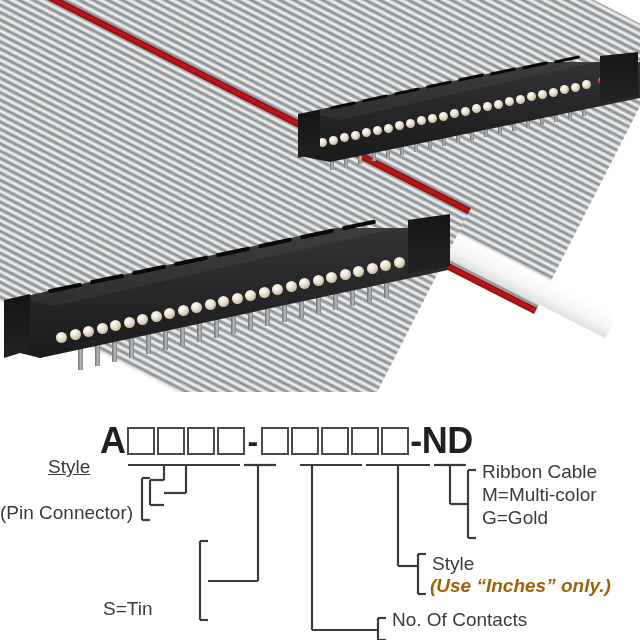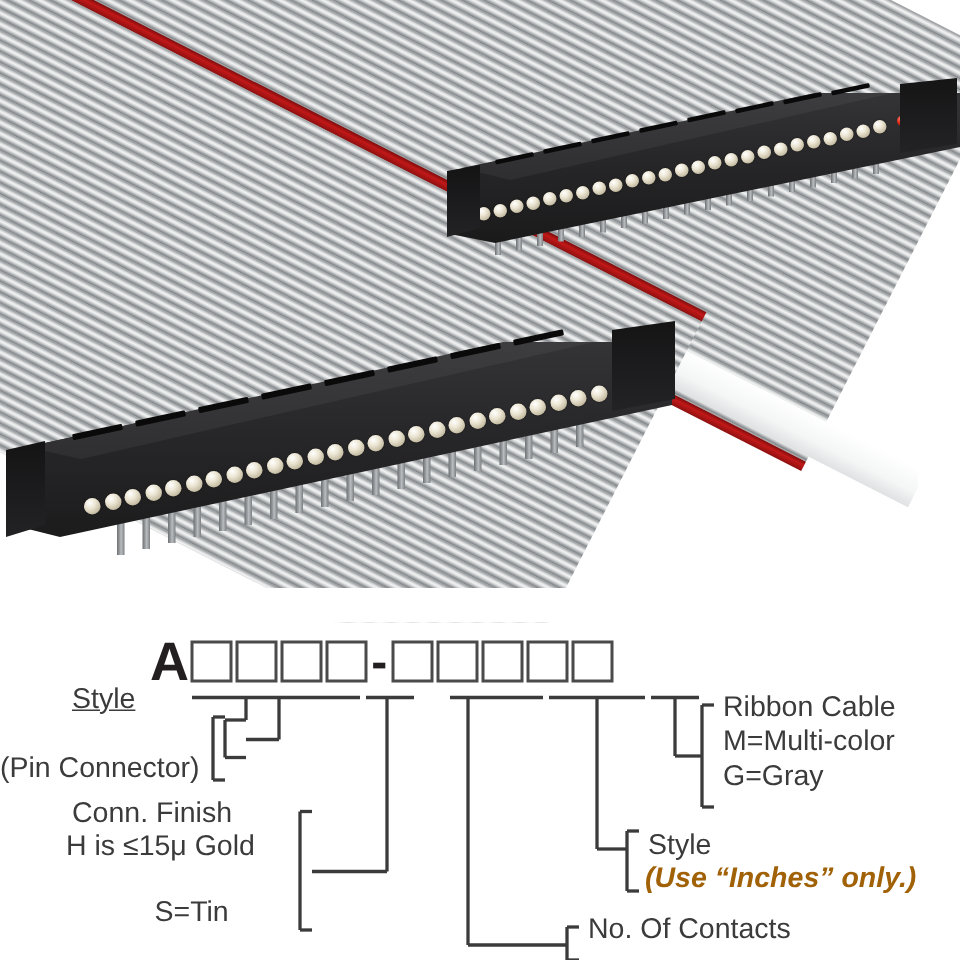--- a/index.html
+++ b/index.html
@@ -264,20 +264,21 @@
       <span class="pn-box"></span>
       <span class="pn-box"></span>
       <span class="pn-box"></span>
       <span class="pn-box"></span>
       <span class="pn-dash">-</span>
       <span class="pn-box"></span>
       <span class="pn-box"></span>
       <span class="pn-box"></span>
       <span class="pn-box"></span>
       <span class="pn-box"></span>
+      <span class="pn-letter">-ND</span>
     </div>
 
     <svg class="lines" viewBox="0 0 640 232">
       <g stroke="#3b3b3b" stroke-width="2.2" fill="none" stroke-linecap="butt">
 
         <line x1="128" y1="57" x2="240" y2="57"></line>
 
         <line x1="244" y1="57" x2="276" y2="57"></line>
 
         <line x1="300" y1="57" x2="362" y2="57"></line>
@@ -322,27 +323,25 @@
         <line x1="476" y1="62" x2="468" y2="62"></line>
         <line x1="468" y1="62" x2="468" y2="130"></line>
         <line x1="468" y1="130" x2="476" y2="130"></line>
       </g>
     </svg>
 
     <div class="lbl" style="left:48px;top:49px;text-decoration:underline;">Style</div>
 
     <div class="lbl" style="left:0px;top:95px;">(Pin Connector)</div>
 
-    <div class="lbl" style="left:48px;top:125px;">Conn. Finish</div>
-    <div class="lbl" style="left:44px;top:147px;">H is ≤15μ  Gold</div>
     <div class="lbl" style="left:103px;top:191px;">S=Tin</div>
 
     <div class="lbl" style="left:482px;top:54px;">Ribbon Cable</div>
     <div class="lbl" style="left:482px;top:77px;">M=Multi-color</div>
-    <div class="lbl" style="left:482px;top:100px;">G=Gray</div>
+    <div class="lbl" style="left:482px;top:100px;">G=Gold</div>
 
     <div class="lbl" style="left:432px;top:146px;">Style</div>
     <div class="lbl ital" style="left:430px;top:168px;">(Use “Inches” only.)</div>
 
     <div class="lbl" style="left:392px;top:202px;">No. Of Contacts</div>
 
   </div>
 
 </div>
 

